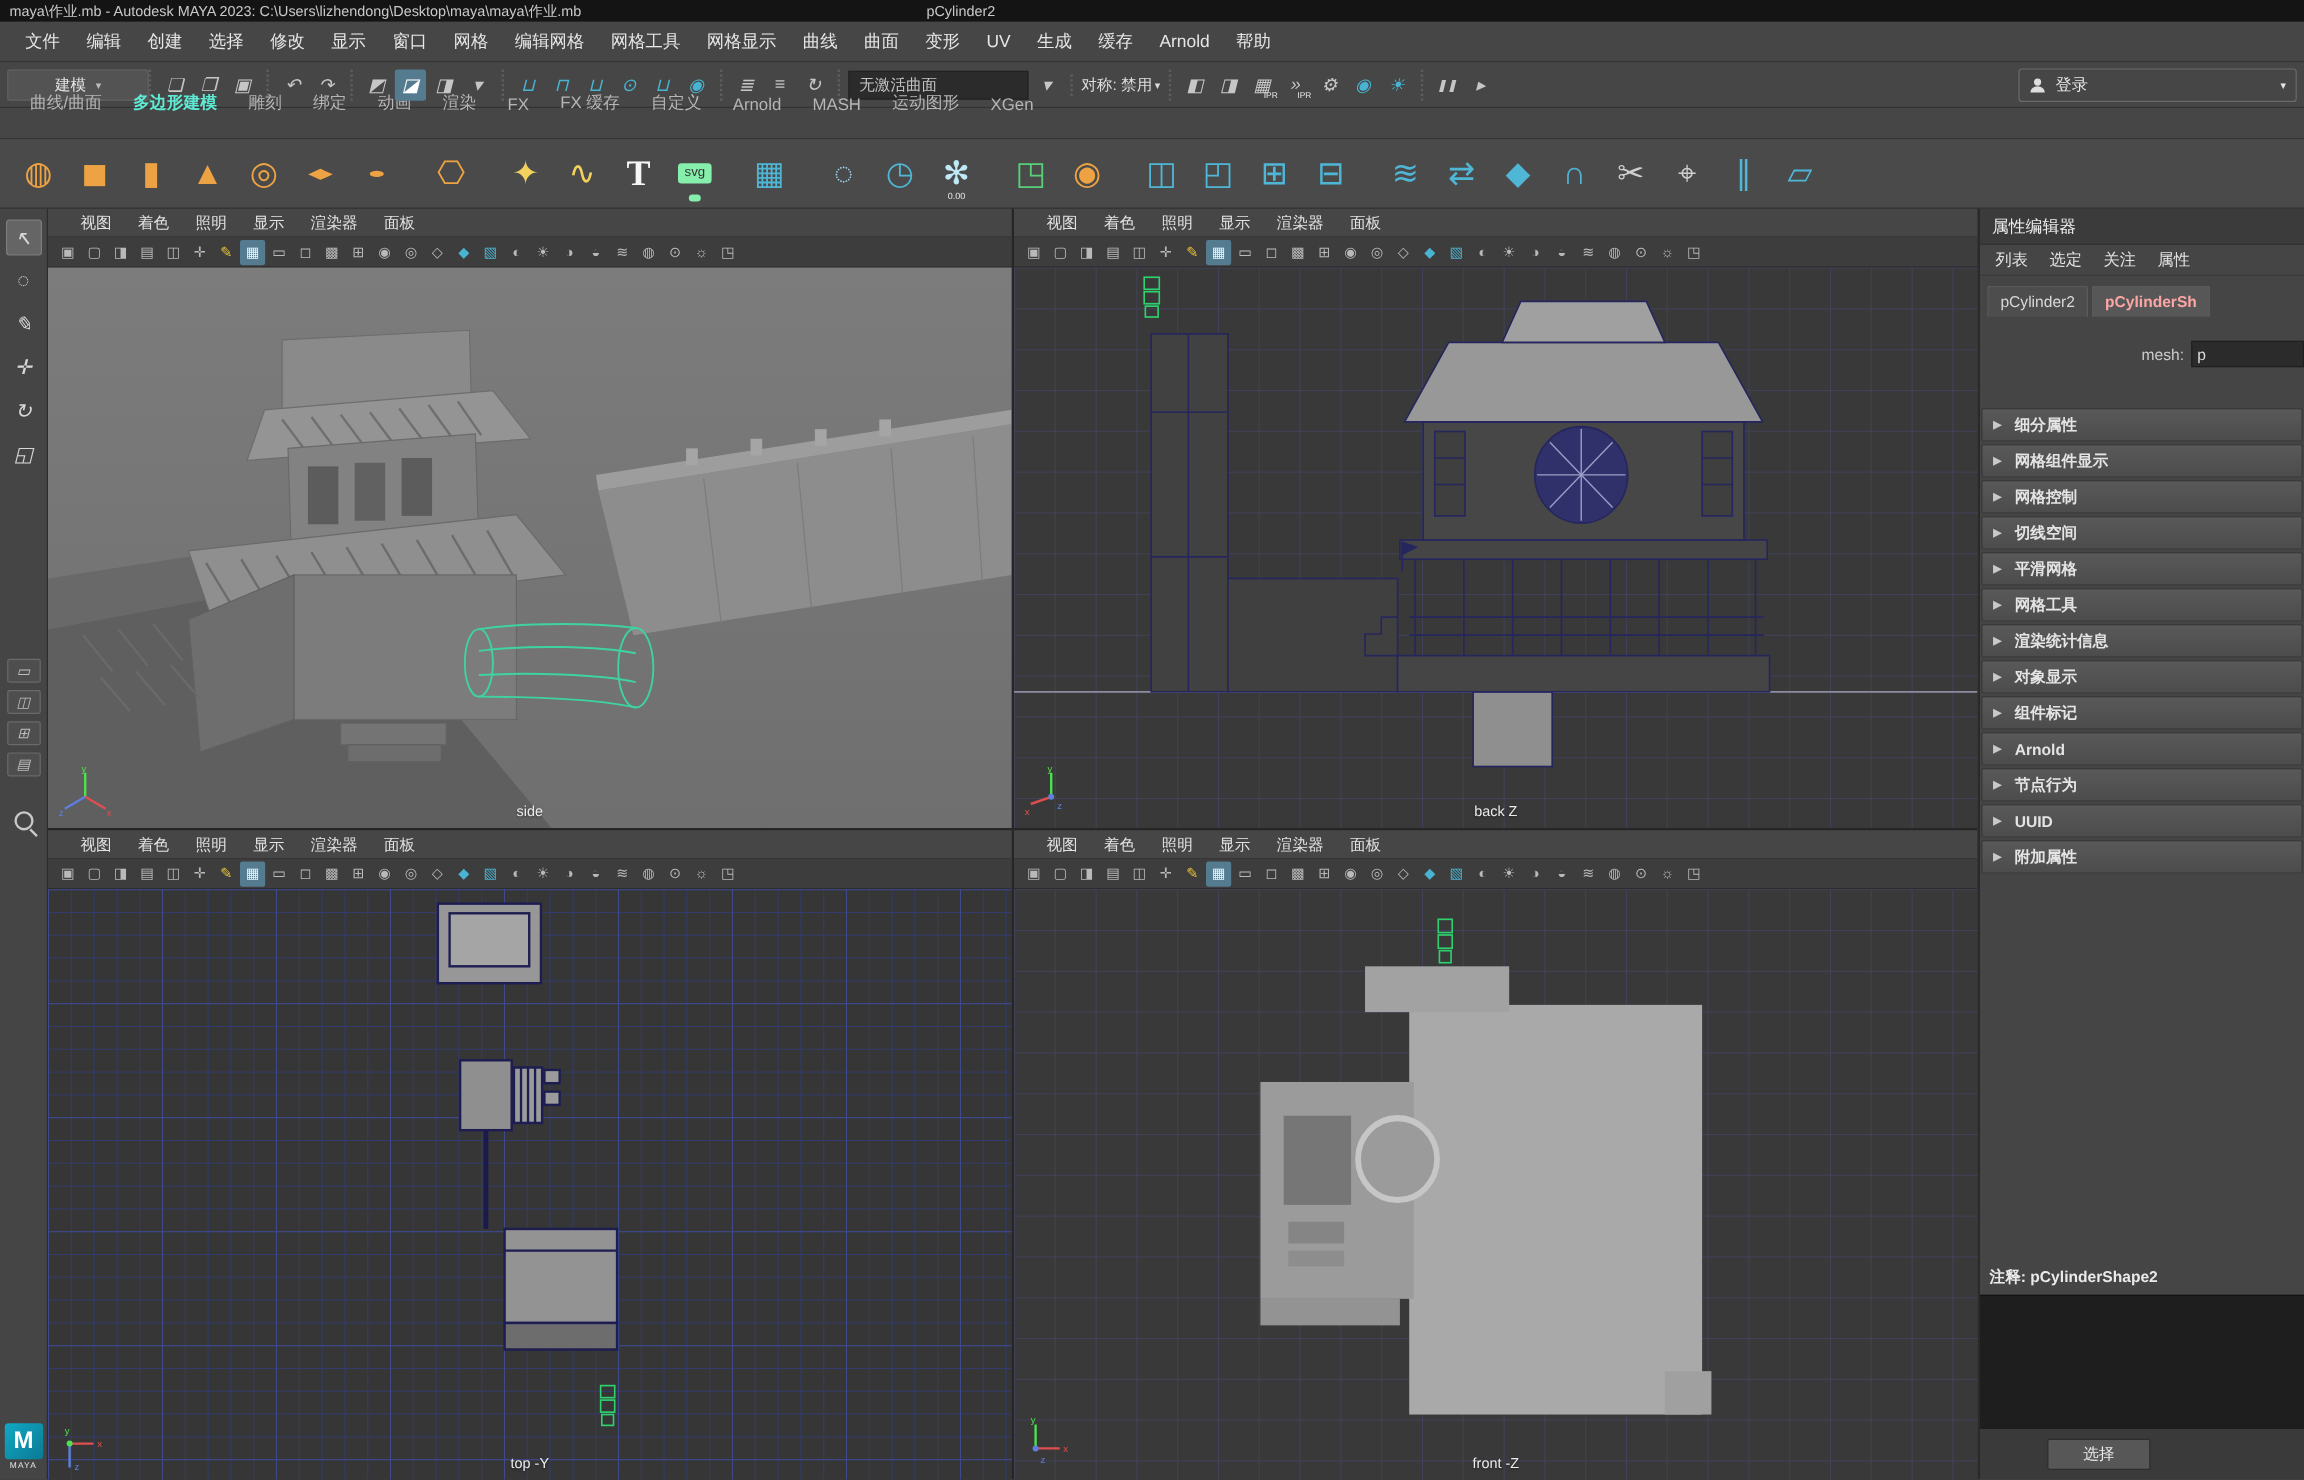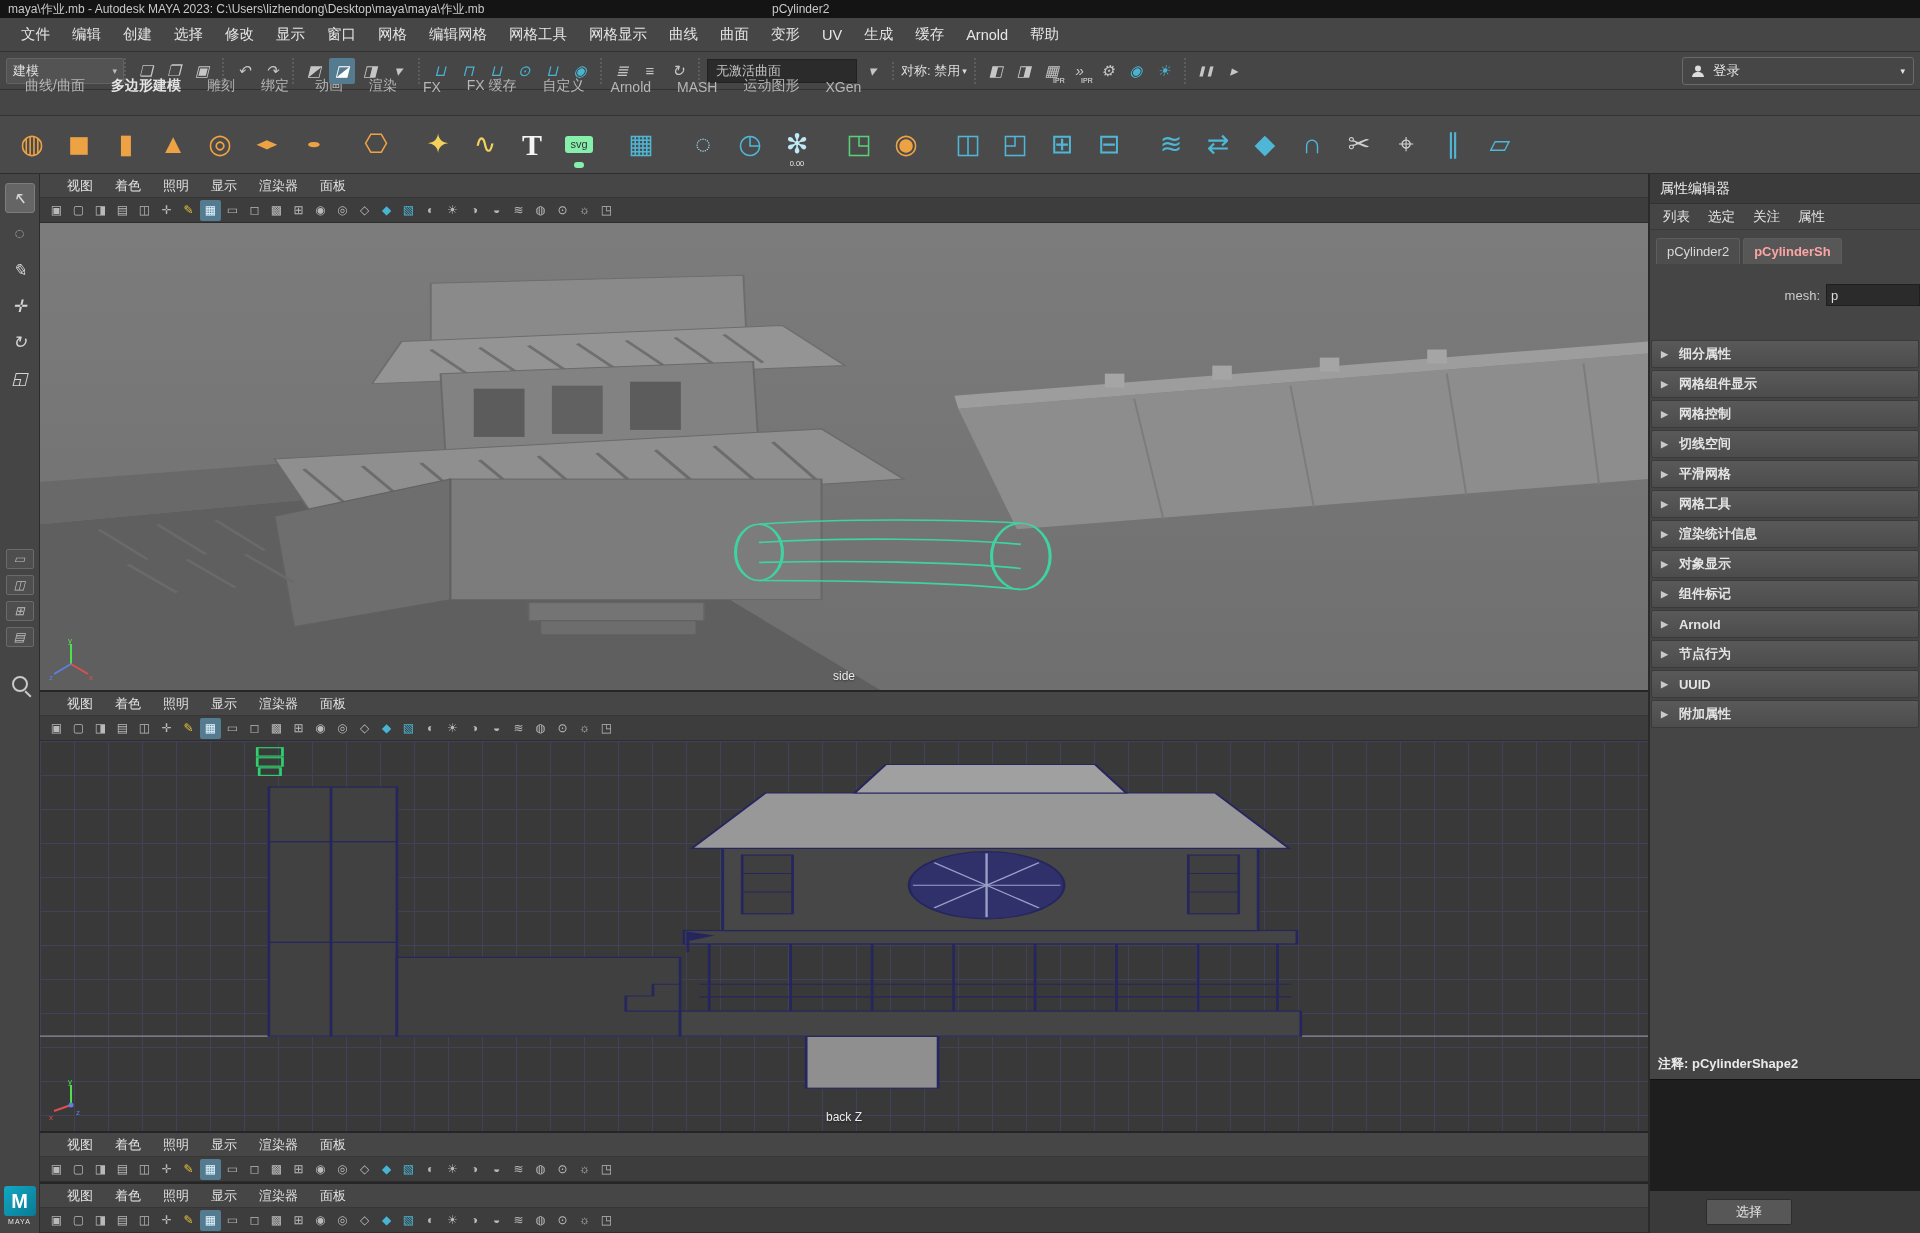--- a/index.html
+++ b/index.html
@@ -15,30 +15,30 @@
   .sl-group{display:flex;align-items:center;gap:2px;padding:0 7px}
   .sl-group.grip{border-left:2px dotted #5d5d5d}
   .sl-icon{width:26px;height:26px;display:flex;align-items:center;justify-content:center;font-size:15px;
     color:#c6c6c6;border-radius:2px;position:relative}
   .sl-icon.on{background:#557b91;color:#fff}
   .sl-icon.teal{color:#49b4d1}
   .sl-icon .sub{position:absolute;bottom:0;right:0;font-size:7px;color:#e8e8e8;font-style:normal}
   .combo{height:26px;background:#535353;border:1px solid #636363;border-radius:2px;display:flex;align-items:center;
     font-size:13px;color:#e2e2e2;padding:0 6px;gap:8px}
   .combo .caret{font-size:9px;color:#bbb}
-  #workspace-combo{width:118px;justify-content:space-between}
+  #workspace-combo{width:118px;justify-content:center}
   .dark-field{height:24px;width:150px;background:#2b2b2b;border:1px solid #222;color:#c3c3c3;
     font-size:13px;display:flex;align-items:center;padding:0 8px}
   #login-box{margin-left:auto;height:28px;width:232px;border:1px solid #6a6a6a;border-radius:3px;display:flex;
     align-items:center;gap:8px;padding:0 8px;font-size:13.5px;color:#e6e6e6}
   #login-box .caret{margin-left:auto;font-size:9px}
   
   #shelf-tabs{height:26px;background:#464646;display:flex;align-items:flex-end;padding:0 12px;border-bottom:1px solid #333}
   .shelf-tab{padding:20px 13px;font-size:14px;color:#b6b6b6;cursor:default}
-  .shelf-tab.active{color:#e5e5e5;font-weight:bold}
+  .shelf-tab.active{color:#5eead4;font-weight:bold}
   #shelf{height:58px;background:#4a4a4a;display:flex;align-items:center;padding:0 10px;gap:3px;border-bottom:1px solid #2d2d2d}
   .shelf-icon{width:44px;height:48px;display:flex;align-items:center;justify-content:center;font-size:27px;position:relative}
   .shelf-icon i{font-style:normal;display:block;line-height:1}
   .shelf-icon.flat i{transform:scaleY(.45)}
   .shelf-icon .sub{position:absolute;bottom:1px;left:50%;transform:translateX(-50%);font-size:7.5px;color:#e8e8e8}
   .orange{color:#eda344}.gold{color:#f2d25c}.teal{color:#4fb6d6}.lightblue{color:#9fd8ef}
   .green{color:#58d078}.snow{color:#bfe9f7}.gray{color:#cfcfcf}
   .type{color:#f5f5f5;font-family:"Liberation Serif",serif;font-weight:bold;font-size:30px}
   .svgbox i{background:#86efac;color:#333;font-size:11px;font-weight:normal;padding:3px 5px;border-radius:3px}
   .shelf-icon.sep{width:12px}
@@ -51,21 +51,21 @@
   .tb-gap{height:150px}
   .layout-btn{width:28px;height:20px;margin:3px 0;border:1px solid #6a6a6a;border-radius:2px;display:flex;
     align-items:center;justify-content:center;font-size:12px;color:#bdbdbd;background:#4e4e4e}
   .zoom-glass{width:16px;height:16px;border:2px solid #c9c9c9;border-radius:50%;position:relative;margin:26px 0 0}
   .zoom-glass::after{content:"";position:absolute;width:2px;height:8px;background:#c9c9c9;left:13px;top:12px;transform:rotate(-45deg)}
   #maya-logo{margin-top:auto;margin-bottom:8px;display:flex;flex-direction:column;align-items:center;gap:2px}
   #maya-logo .m{width:32px;height:30px;background:linear-gradient(135deg,#11a8c4,#0b7astrap94 80%,#0b7a94);background:linear-gradient(135deg,#11a8c4,#0b7a94);
     color:#fff;font-weight:bold;font-size:20px;display:flex;align-items:center;justify-content:center;border-radius:3px}
   #maya-logo .t{font-size:7px;letter-spacing:1px;color:#e6e6e6}
   
-  #viewport-grid{flex:1;display:grid;grid-template-columns:1fr;grid-template-rows:516px 1fr;gap:2px;background:#262626}
+  #viewport-grid{flex:1;display:grid;grid-template-columns:1fr 1fr;grid-template-rows:516px 1fr;gap:2px;background:#262626}
   .viewport{display:flex;flex-direction:column;background:#3e3e3e;min-width:0;min-height:0}
   .vp-menu{height:24px;background:#464646;display:flex;align-items:center;font-size:13px;padding-left:16px;border-bottom:1px solid #363636}
   .vp-menu-item{padding:0 11px;color:#e2e2e2}
   .vp-toolbar{height:25px;background:#3d3d3d;display:flex;align-items:center;padding:0 6px;gap:1px;border-bottom:1px solid #2d2d2d}
   .vt-icon{width:21px;height:21px;display:flex;align-items:center;justify-content:center;font-size:12px;color:#b9b9b9;border-radius:2px}
   .vt-icon i{font-style:normal}
   .vt-icon.t{color:#49b4d1}.vt-icon.y{color:#e8c33a}
   .vt-icon.on{background:#557b91;color:#e2f6ff}
   .vp-canvas{flex:1;position:relative;overflow:hidden}
   .canvas-side{background:linear-gradient(#7c7c7c,#6f6f6f)}

